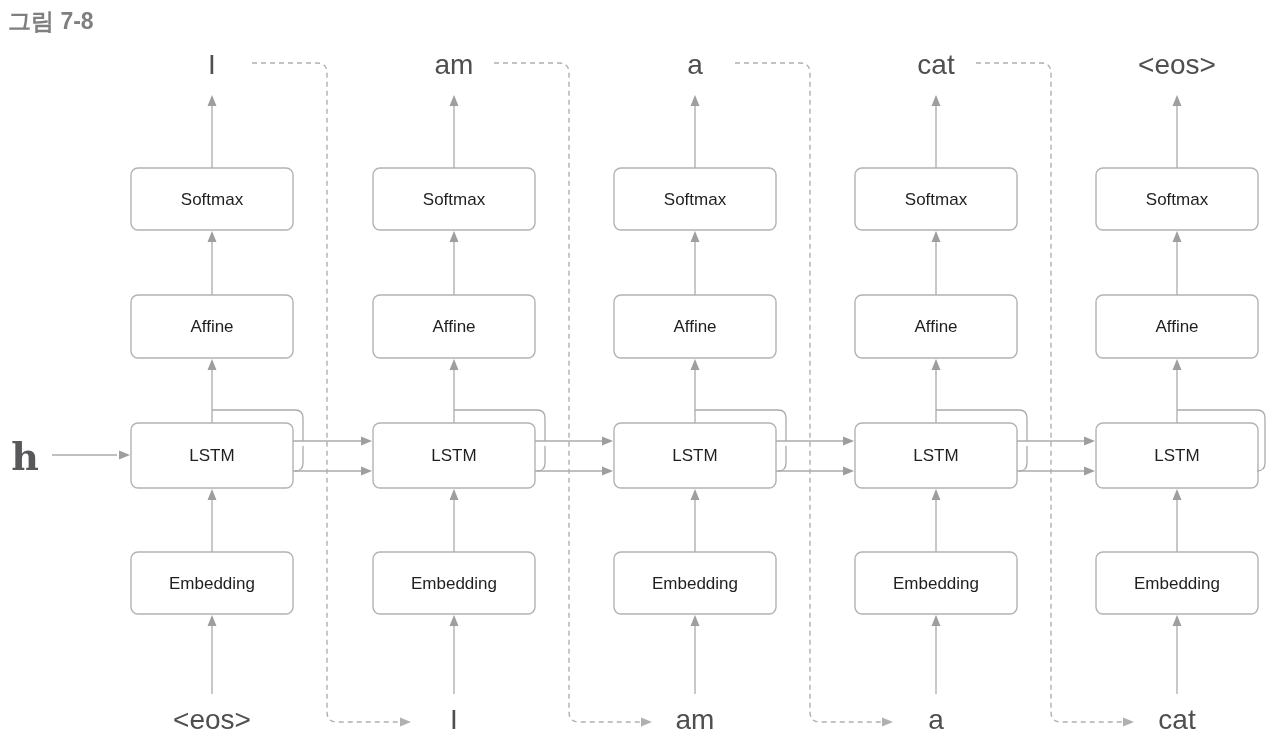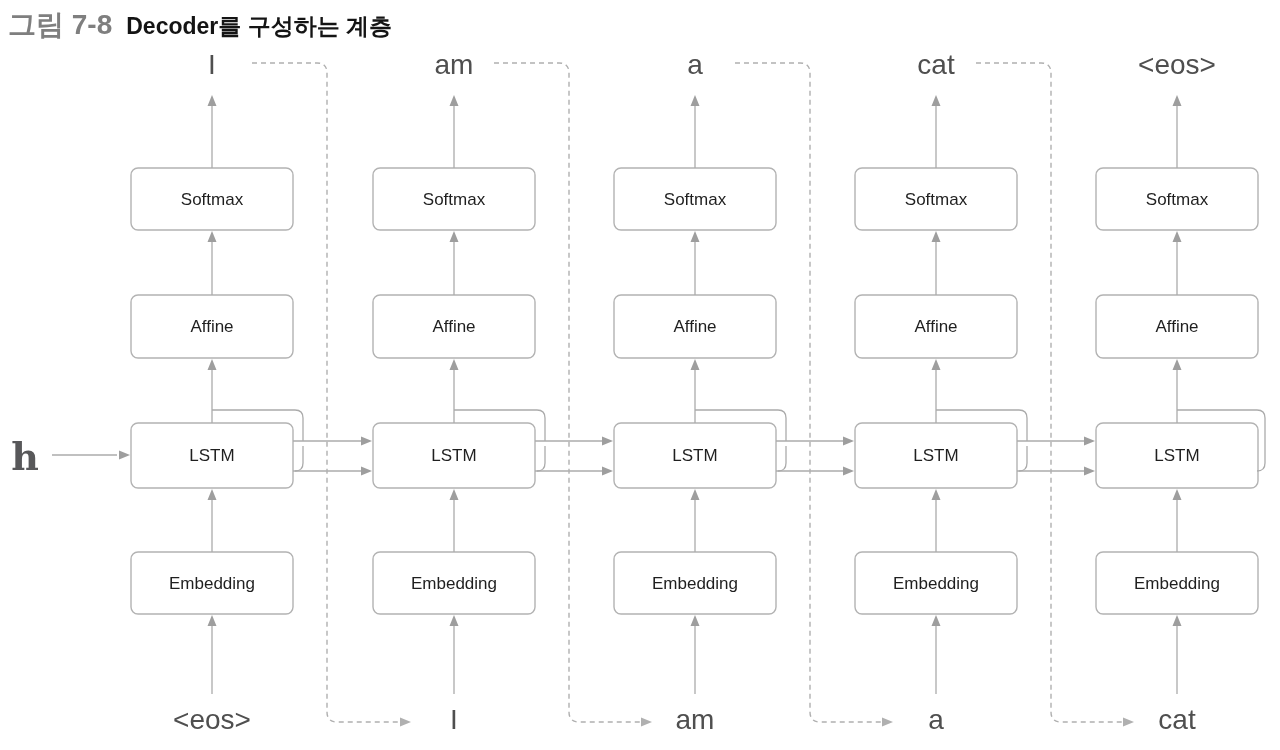--- a/index.html
+++ b/index.html
@@ -20,21 +20,21 @@
   .title-bar {
     position: absolute;
     left: 8px;
     top: 6px;
     display: flex;
     align-items: baseline;
     gap: 14px;
     white-space: nowrap;
   }
   .fig-label {
-    font-size: 28px;
+    font-size: 23px;
     font-weight: bold;
     color: #7f7f7f;
     letter-spacing: 0px;
   }
   .fig-caption {
     font-size: 23px;
     font-weight: bold;
     color: #141414;
   }
   svg#diagram {
@@ -62,21 +62,20 @@
     font-weight: bold;
     fill: #58585a;
   }
 </style>
 </head>
 <body>
 
 <div class="stage">
   <div class="title-bar">
     <span class="fig-label">그림 7-8</span>
-    <span class="fig-caption">Decoder를 구성하는 계층</span>
   </div>
   <svg id="diagram" width="1280" height="750" viewBox="0 0 1280 750" xmlns="http://www.w3.org/2000/svg">
       <text x="25" y="456" class="h-label">h</text>
       <line x1="52" y1="455" x2="117" y2="455" stroke="#ababab" stroke-width="1.3"></line>
       <polygon points="130,455 119,450.5 119,459.5" fill="#9e9e9e"></polygon>
       <text x="212" y="64" class="word">I</text>
       <text x="212" y="719" class="word">&lt;eos&gt;</text>
       <rect x="131" y="168" width="162" height="62" rx="7" ry="7" fill="#ffffff" stroke="#b3b3b3" stroke-width="1.4"></rect>
       <text x="212" y="199" class="box-label">Softmax</text>
       <rect x="131" y="295" width="162" height="63" rx="7" ry="7" fill="#ffffff" stroke="#b3b3b3" stroke-width="1.4"></rect>

